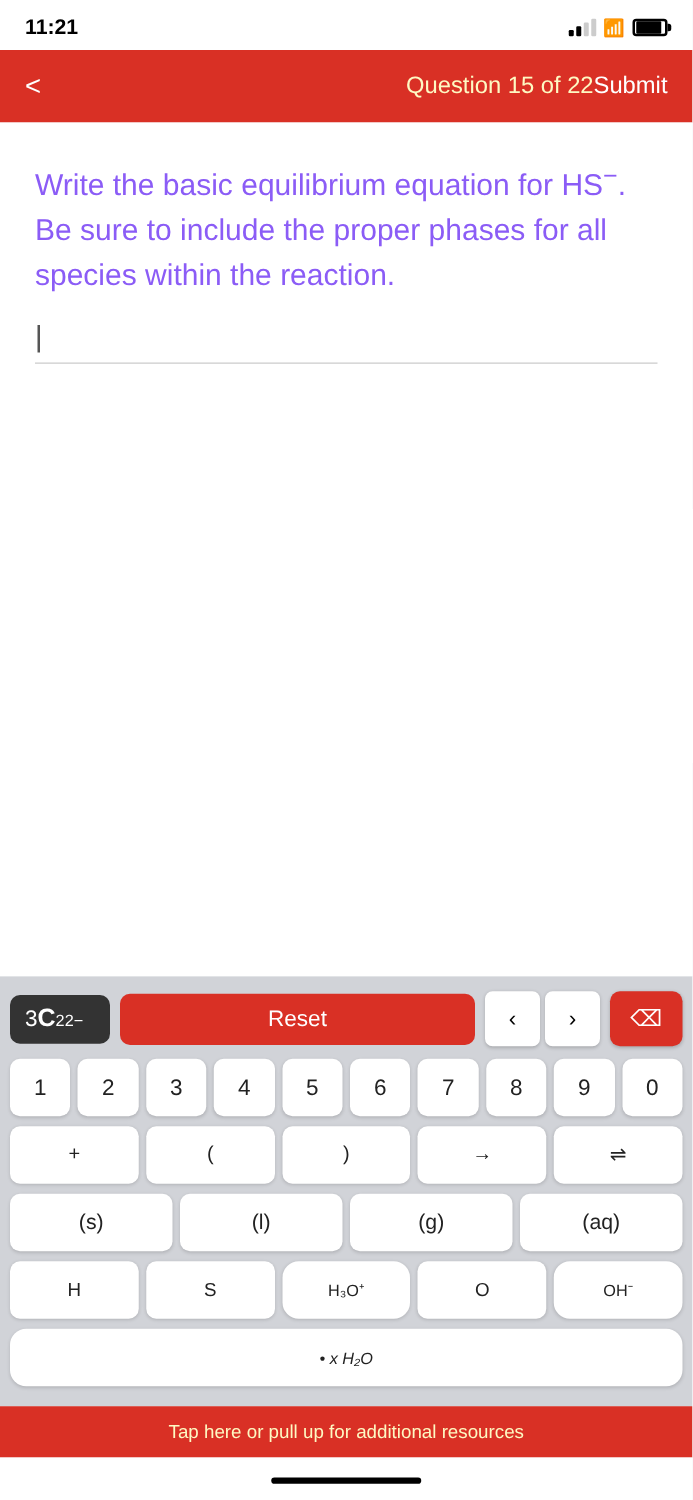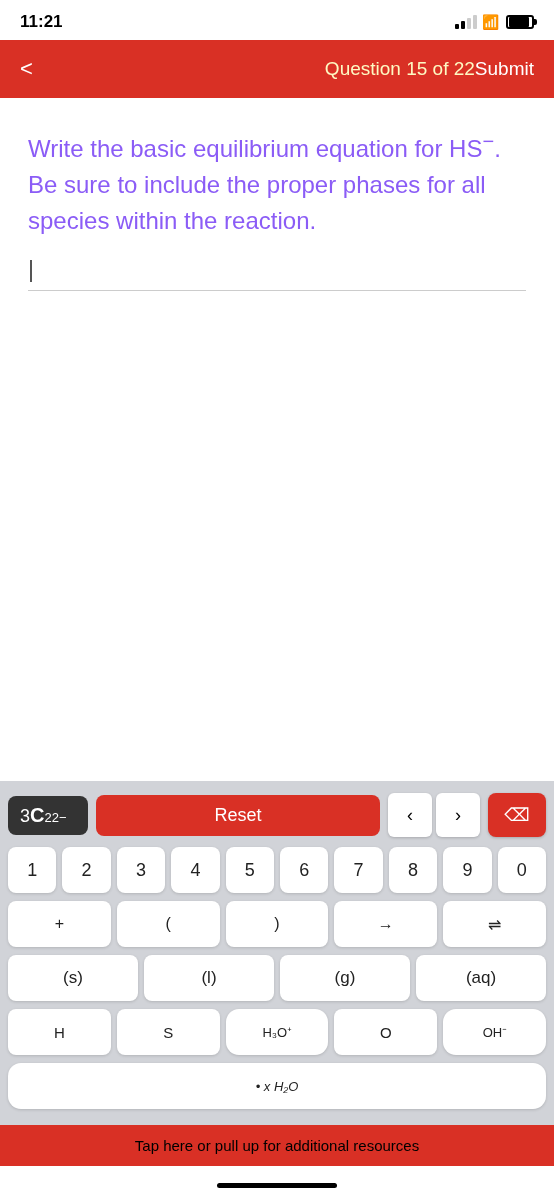--- a/index.html
+++ b/index.html
@@ -257,21 +257,21 @@
     }
     .key-chem-large {
       font-size: 13px;
       white-space: nowrap;
       border-radius: 13px;
     }
 
     
     .bottom-bar {
       background: #d93025;
-      color: #000000;
+      color: #fef9c3;
       font-size: 15px;
       text-align: center;
       padding: 12px 6px;
       cursor: pointer;
     }
     .home-indicator {
       background: #fff;
       text-align: center;
       padding: 8px;
     }

